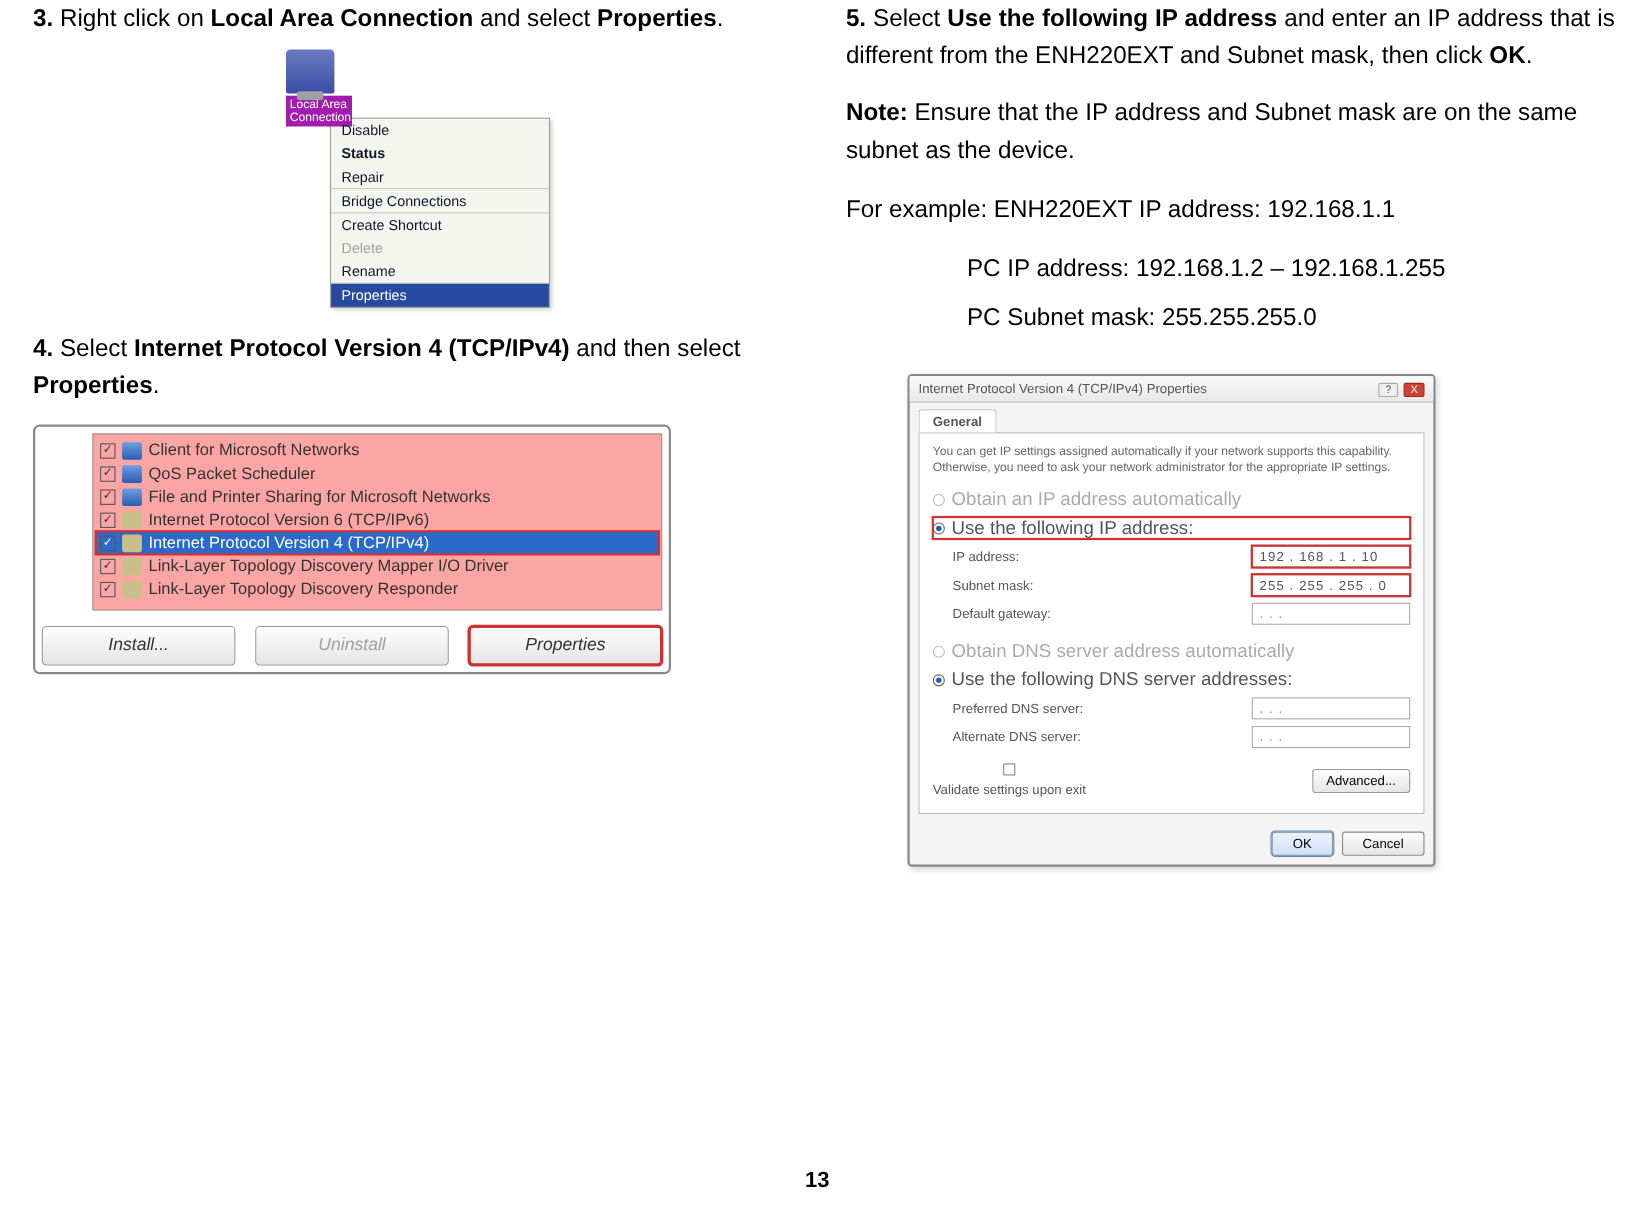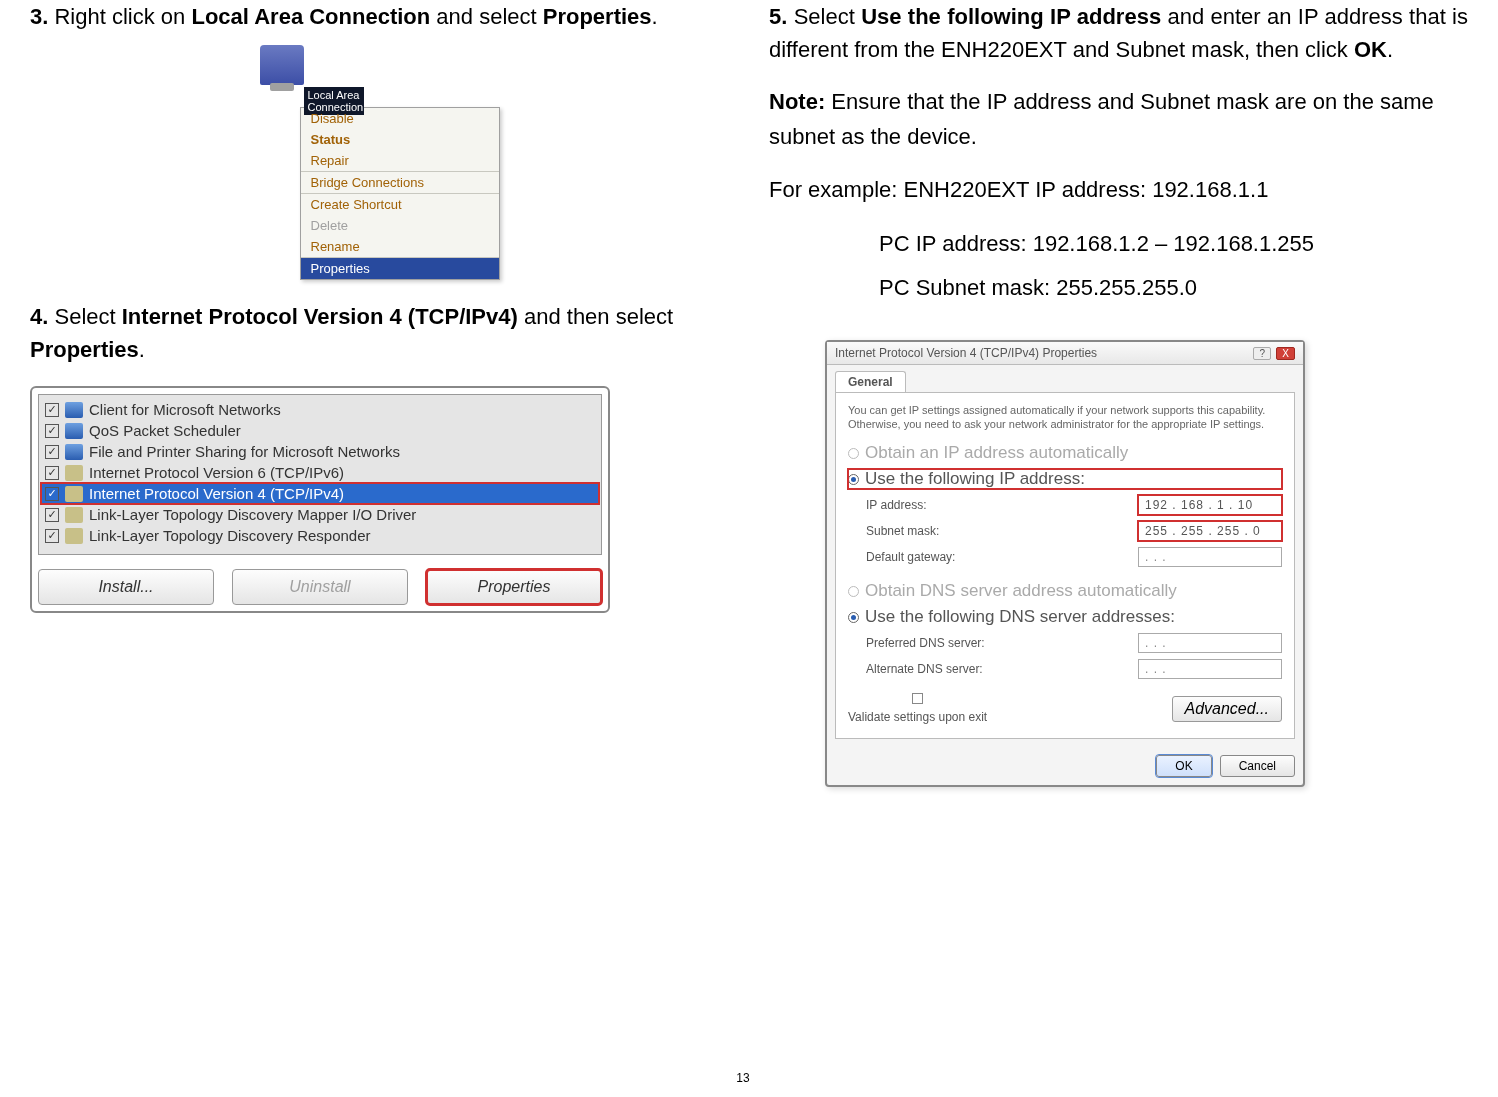--- a/index.html
+++ b/index.html
@@ -25,38 +25,37 @@
       width: 44px; height: 40px;
       background: linear-gradient(#6a7ac2, #3c4ea6);
       border-radius: 4px 4px 2px 2px;
       position: relative; margin-bottom: 2px;
     }
     .lac-icon::after{
       content:""; position:absolute; bottom:-6px; left:10px; width:24px; height:8px;
       background:#a0a0a0; border-radius:2px;
     }
     .lac-label {
-      background: #0f172a; color:#fff; font-size:11px; padding:2px 4px; line-height:1.1;
+      background: #a21caf; color:#fff; font-size:11px; padding:2px 4px; line-height:1.1;
       width:60px;
-      margin-left:44px;
     }
     .ctxmenu {
       border:1px solid #a0a0a0; background:#f5f5f0; font-size:13px;
       margin-left:60px; margin-top:-8px; width:200px;
       box-shadow: 2px 2px 4px rgba(0,0,0,.2);
     }
-    .ctxmenu div { padding:3px 10px; color:#a16207; }
+    .ctxmenu div { padding:3px 10px; color:#0f172a; }
     .ctxmenu .sep { border-top:1px solid #c8c8c0; padding:0; height:0; }
     .ctxmenu .dis { color:#a0a0a0; }
     .ctxmenu .sel { background:#284a9e; color:#fff; }
     .ctxmenu .bold { font-weight:bold; }
 
     
     .fig2 { border:2px solid #888; border-radius:6px; padding:6px; width: 580px; margin-top:20px; }
-    .connlist { border:1px solid #999; padding:4px 2px 8px; background:#e5e5e5; }
+    .connlist { border:1px solid #999; padding:4px 2px 8px; background:#fca5a5;margin-left:46px; }
     .connitem { display:flex; align-items:center; gap:6px; padding:2px 4px; font-size:15px; color:#333; }
     .cb { width:14px; height:14px; border:1px solid #555; display:inline-flex; align-items:center; justify-content:center; font-size:11px; line-height:1; }
     .cb::after{ content:"✓"; }
     .ci-icon { width:18px; height:16px; background:#8aa0d8; border-radius:2px; display:inline-block; }
     .ci-icon.net { background:linear-gradient(#6ea0e0,#2a5db0); }
     .ci-icon.gen { background:#c8c088; }
     .connitem.sel { background:#2a6acc; color:#fff; }
     .redbox { outline:2px solid #d03030; outline-offset:-1px; }
     .btnrow { display:flex; gap:18px; margin-top:14px; }
     .btn {
@@ -96,28 +95,28 @@
     .rb { width:11px; height:11px; border:1px solid #666; border-radius:50%; display:inline-flex; align-items:center; justify-content:center; }
     .rb.on::after{ content:""; width:5px; height:5px; background:#2a5db0; border-radius:50%; }
     .radio.dis{ color:#aaa; }
     .radio.dis .rb{ border-color:#bbb; }
     .fieldrow { display:flex; align-items:center; justify-content:space-between; margin:6px 0 6px 18px; font-size:12px;}
     .fieldrow .lbl { flex:1; }
     .ipbox { width:144px; border:1px solid #aaa; background:#fff; padding:2px 6px; letter-spacing:1px; font-size:12px;}
     .ipbox.empty { color:#888; }
     .group1 .radio.rb-use, .group1 .ipbox.v1, .group1 .ipbox.v2 { outline:2px solid #d03030; outline-offset:-1px; }
     .advrow{ display:flex; justify-content:space-between; align-items:center; margin-top:14px; }
-    .advbtn{ border:1px solid #999; border-radius:3px; background:linear-gradient(#fdfdfd,#e5e5e5); padding:3px 12px; font-size:16px;font-style:italic;}
+    .advbtn{ border:1px solid #999; border-radius:3px; background:linear-gradient(#fdfdfd,#e5e5e5); padding:3px 12px; font-size:12px;}
     .okrow{ display:flex; justify-content:flex-end; gap:8px; padding:8px; }
     .okrow .btn2{ border:1px solid #888; border-radius:3px; padding:3px 18px; font-size:12px; background:linear-gradient(#fdfdfd,#e5e5e5);}
     .okrow .btn2.ok{ outline:1px solid #5a8ad4; background:linear-gradient(#eaf2ff,#cfe0fb);}
     .ckrow{ display:flex; align-items:center; gap:6px; font-size:12px;flex-direction:column;}
     .ck{ width:11px; height:11px; border:1px solid #888; display:inline-block;}
 
-    .pagenum { position:absolute; bottom:12px; left:0; right:12px; text-align:center; font-size:12px; }
+    .pagenum { position:absolute; bottom:12px; left:0; right:12px; text-align:center; font-size:20px;font-weight:bold; }
   </style>
 </head>
 <body>
 
 <div class="columns">
 
   <div class="col">
     <p class="step">
       <span class="step-num">3.</span>
       <span>Right click on </span><span class="bold">Local Area Connection</span><span> and select </span><span class="bold">Properties</span><span>.</span>

